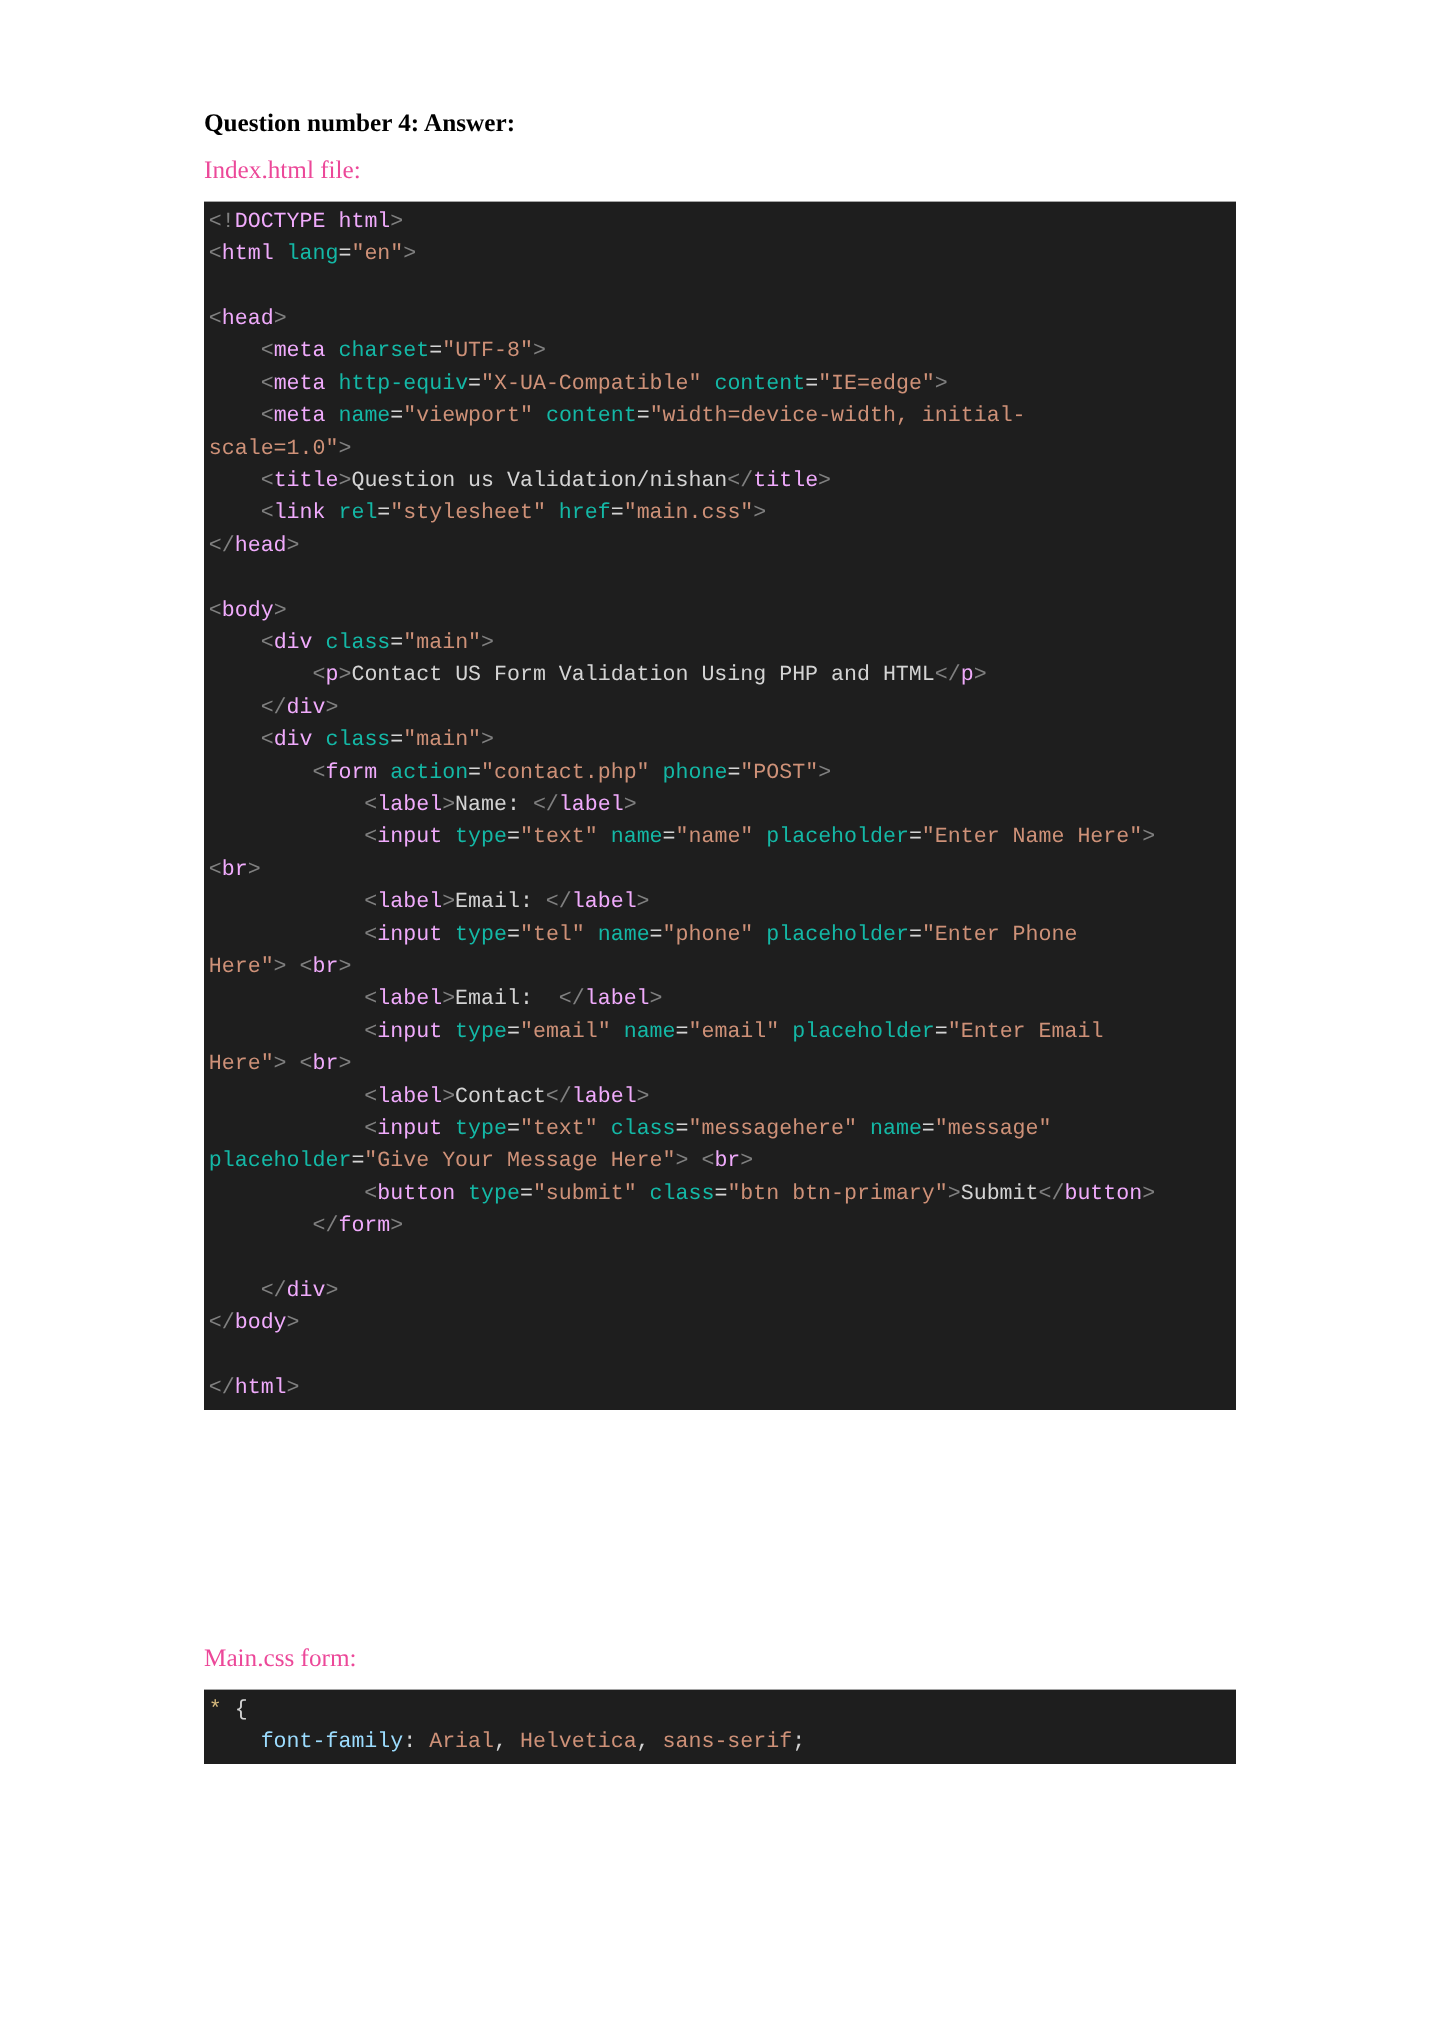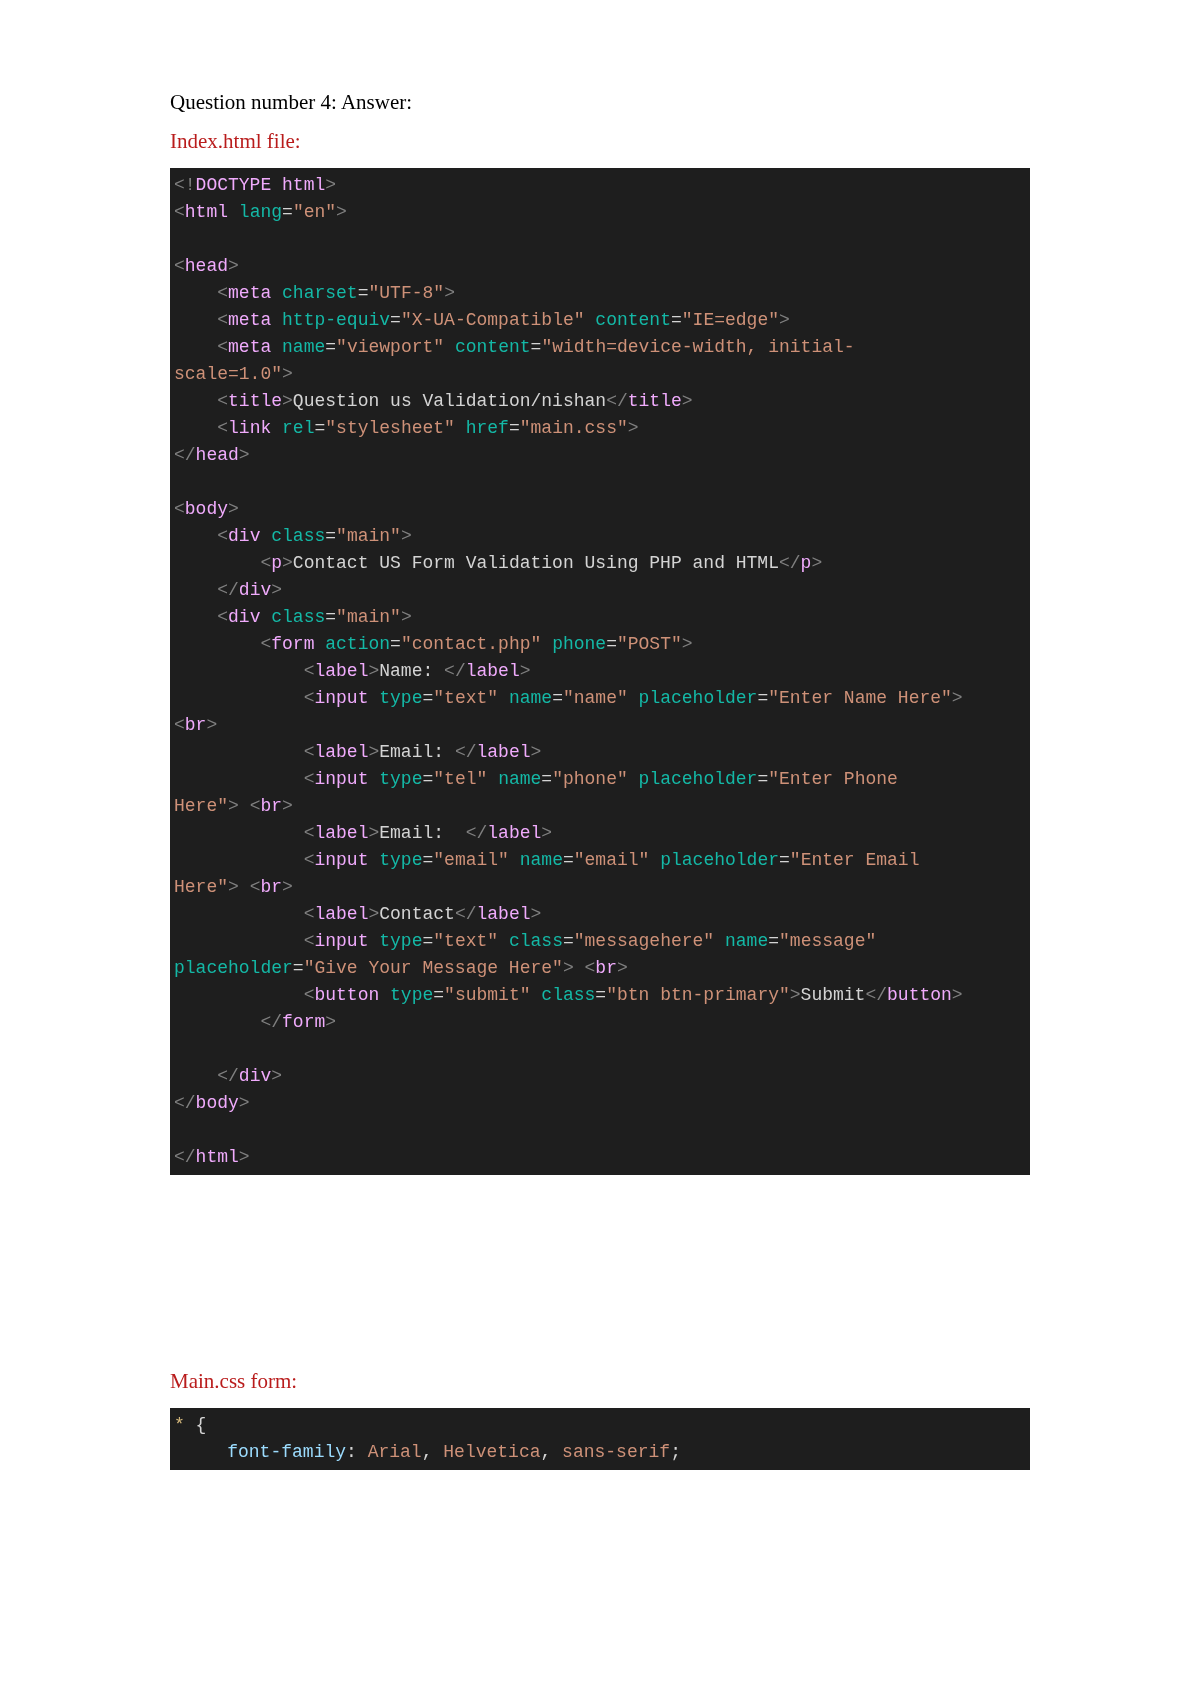--- a/index.html
+++ b/index.html
@@ -3,28 +3,28 @@
 <meta charset="utf-8">
 <style>
   * { margin: 0; padding: 0; box-sizing: border-box; }
   body {
     background: #ffffff;
     font-family: "Times New Roman", Times, serif;
     width: 1200px;
     padding: 90px 170px 100px 170px;
   }
   .heading {
-    font-weight: normal;
+    font-weight: bold;
     font-size: 21px;
     color: #000;
     margin-bottom: 14px;
   }
   .subtext {
     font-size: 21px;
-    color: #b91c1c;
+    color: #ec4899;
     margin-bottom: 14px;
   }
   .code-block {
     background: #1e1e1e;
     font-family: Consolas, "Courier New", monospace;
     font-size: 18px;
     line-height: 1.5;
     color: #d4d4d4;
     padding: 4px 0 4px 4px;
     white-space: pre;
@@ -34,21 +34,21 @@
   .gap {
     height: 170px;
   }
   
   .gray { color: #808080; }     
   .blue { color: #f0abfc; }     
   .lblue { color: #14b8a6; }    
   .orange { color: #ce9178; }   
   .white { color: #d4d4d4; }    
   .yellow { color: #d7ba7d; }   
-  .propblue { color: #9cdcfe; margin-left: 10px; } 
+  .propblue { color: #9cdcfe; } 
 </style>
 </head>
 <body>
 
 <div class="heading">Question number 4: Answer:</div>
 <div class="subtext">Index.html file:</div>
 
 <div class="code-block"><span class="gray">&lt;!</span><span class="blue">DOCTYPE</span><span> </span><span class="blue">html</span><span class="gray">&gt;</span>
 <span class="gray">&lt;</span><span class="blue">html</span><span> </span><span class="lblue">lang</span><span class="white">=</span><span class="orange">"en"</span><span class="gray">&gt;</span>
 <span></span>

